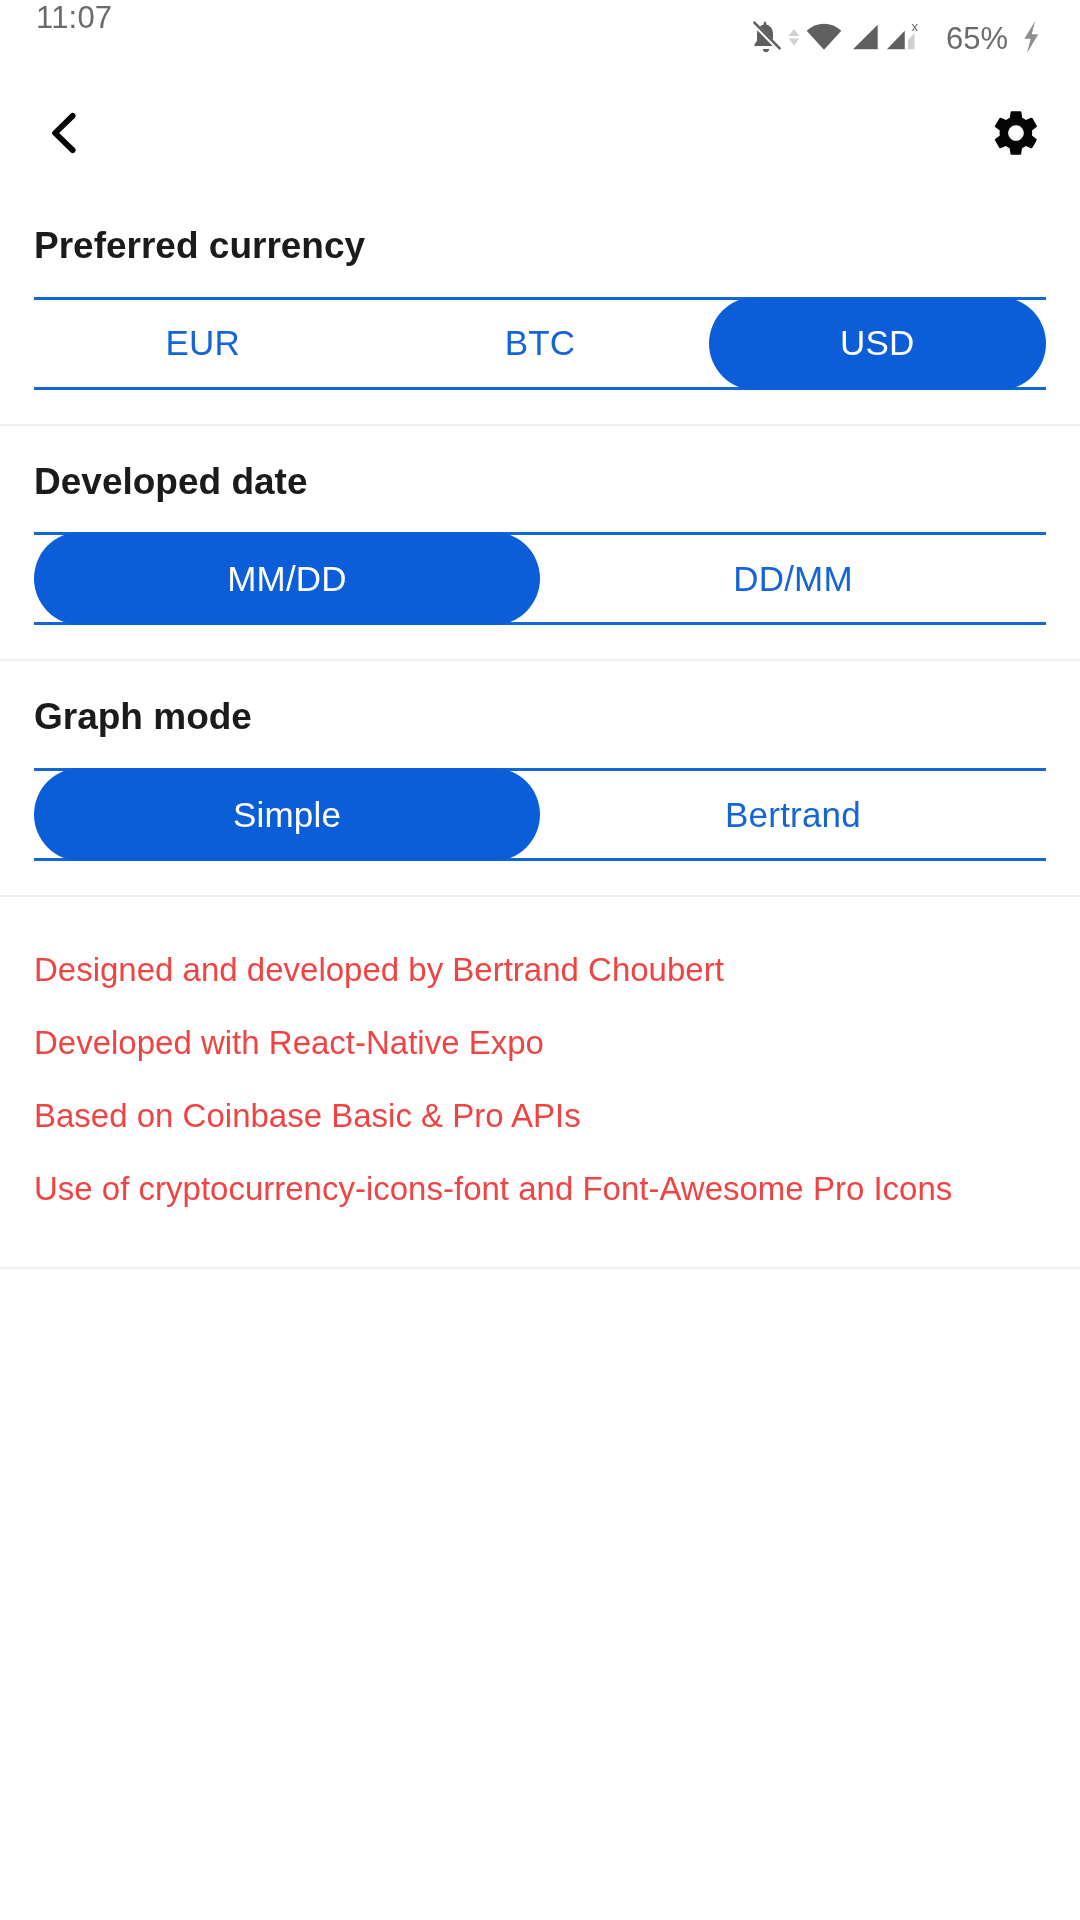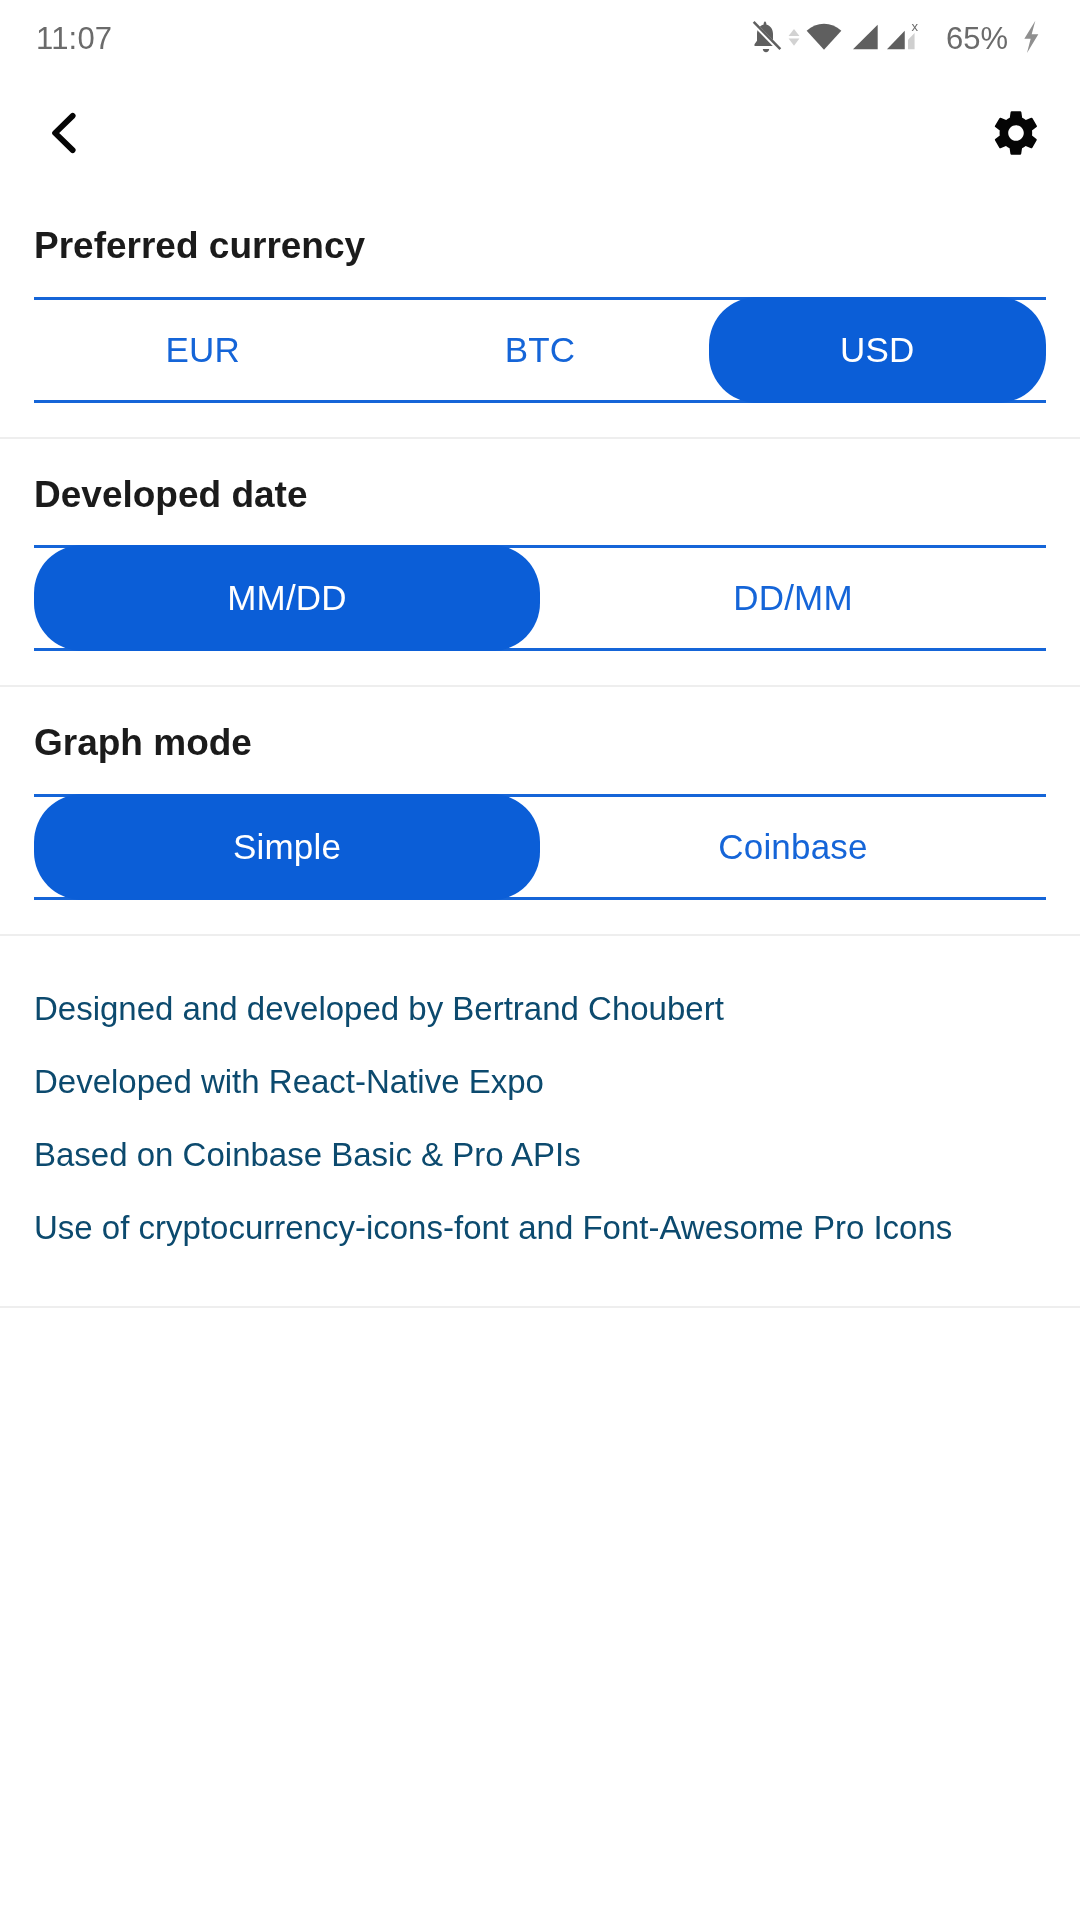--- a/index.html
+++ b/index.html
@@ -18,21 +18,20 @@
     height: 1920px;
     background: #ffffff;
     display: flex;
     flex-direction: column;
   }
 
   
   .status-bar {
     height: 78px;
     display: flex;
-    align-items: center;
     justify-content: space-between;
     padding: 0 34px 0 36px;
     flex: 0 0 auto;
   }
   .status-time {
     font-size: 31px;
     color: #6b6b6b;
     letter-spacing: 0.2px;
   }
   .status-icons {
@@ -83,21 +82,21 @@
     padding: 0 34px;
     margin-bottom: 30px;
     line-height: 1.1;
     font-weight: 700;
   }
 
   
   .segmented {
     position: relative;
     margin: 0 34px;
-    height: 106px;
+    height: 93px;
     border-top: 3px solid #1565d8;
     border-bottom: 3px solid #1565d8;
     display: flex;
     align-items: stretch;
   }
   .segment {
     flex: 1 1 0;
     display: flex;
     align-items: center;
     justify-content: center;
@@ -123,21 +122,21 @@
     z-index: -1;
   }
 
   
   .credits {
     padding: 56px 34px 46px 34px;
     border-bottom: 2px solid #eeeeee;
   }
   .credit-line {
     font-size: 33px;
-    color: #0c4a6e;
+    color: #ef4444;
     line-height: 1.0;
     margin-bottom: 40px;
     white-space: nowrap;
   }
   .credit-line:last-child { margin-bottom: 16px; }
 
   .filler { flex: 1 1 auto; background: #ffffff; }
 </style>
 </head>
 <body>
@@ -229,21 +228,21 @@
       <div class="segmented">
         <button class="segment selected">MM/DD</button>
         <button class="segment">DD/MM</button>
       </div>
     </div>
 
     <div class="section">
       <div class="section-label">Graph mode</div>
       <div class="segmented">
         <button class="segment selected">Simple</button>
-        <button class="segment">Coinbase</button>
+        <button class="segment">Bertrand</button>
       </div>
     </div>
 
   </div>
 
   <div class="credits">
     <div class="credit-line">Designed and developed by Bertrand Choubert</div>
     <div class="credit-line">Developed with React-Native Expo</div>
     <div class="credit-line">Based on Coinbase Basic &amp; Pro APIs</div>
     <div class="credit-line">Use of cryptocurrency-icons-font and Font-Awesome Pro Icons</div>

